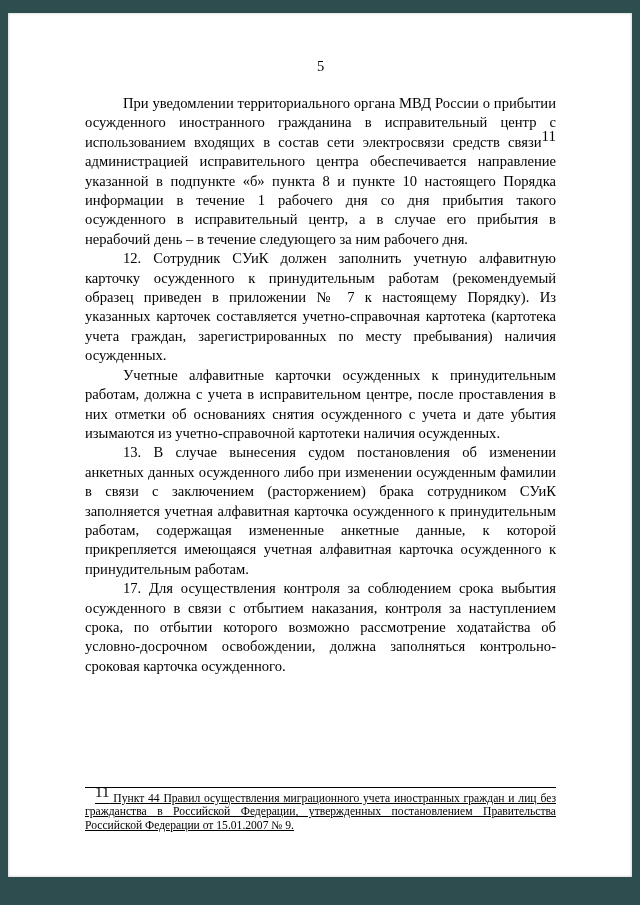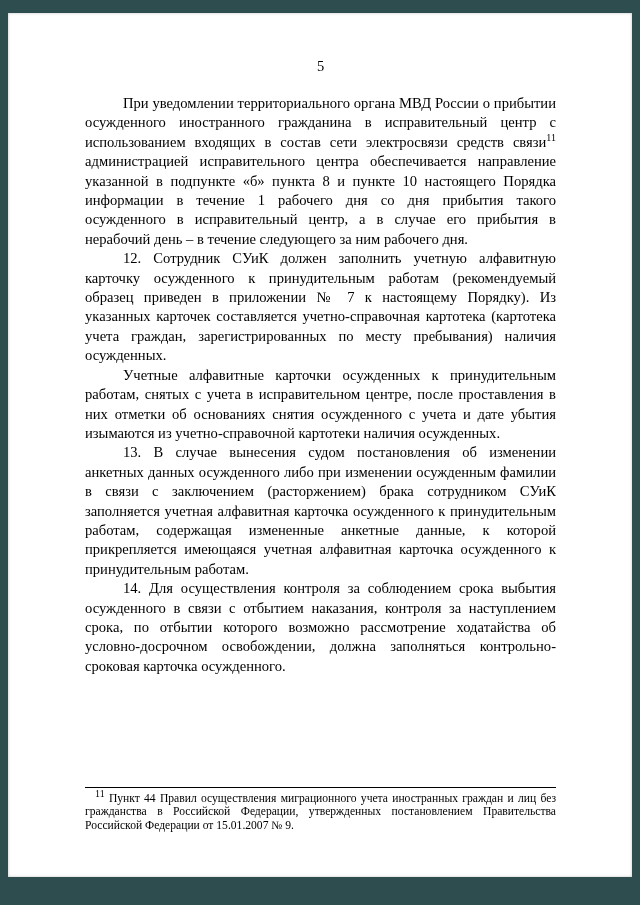--- a/index.html
+++ b/index.html
@@ -37,62 +37,63 @@
     font-size: 14.6px;
     line-height: 19.4px;
     text-align: justify;
   }
   .para {
     margin: 0;
     text-indent: 38px;
     text-align: justify;
   }
   sup.fn-ref {
-    font-size: 10px;
+    font-size: 15px;
     line-height: 0;
     vertical-align: super;
   }
   .footnote-block {
     position: absolute;
     left: 77px;
     right: 76px;
     bottom: 44px;
   }
   .footnote-separator {
     border: 0;
     border-top: 1px solid #000;
     margin: 0 0 4px 0;
     width: 100%;
   }
   .footnote {
     font-size: 11.6px;
     line-height: 13.8px;
     text-align: justify;
     text-indent: 10px;
+    text-decoration: underline;
   }
 </style>
 </head>
 <body>
 
 <div class="screen">
   <div class="page">
 
     <div class="page-number">5</div>
 
     <div class="body-text">
 
       <p class="para"><span>При уведомлении территориального органа МВД России о прибытии осужденного иностранного гражданина в исправительный центр с использованием входящих в состав сети электросвязи средств связи</span><sup class="fn-ref">11</sup><span> администрацией исправительного центра обеспечивается направление указанной в подпункте «б» пункта 8 и пункте 10 настоящего Порядка информации в течение 1 рабочего дня со дня прибытия такого осужденного в исправительный центр, а в случае его прибытия в нерабочий день – в течение следующего за ним рабочего дня.</span></p>
 
       <p class="para">12. Сотрудник СУиК должен заполнить учетную алфавитную карточку осужденного к принудительным работам (рекомендуемый образец приведен в приложении № 7 к настоящему Порядку). Из указанных карточек составляется учетно-справочная картотека (картотека учета граждан, зарегистрированных по месту пребывания) наличия осужденных.</p>
 
-      <p class="para">Учетные алфавитные карточки осужденных к принудительным работам, снятых с учета в исправительном центре, после проставления в них отметки об основаниях снятия осужденного с учета и дате убытия изымаются из учетно-справочной картотеки наличия осужденных.</p>
+      <p class="para">Учетные алфавитные карточки осужденных к принудительным работам, должна с учета в исправительном центре, после проставления в них отметки об основаниях снятия осужденного с учета и дате убытия изымаются из учетно-справочной картотеки наличия осужденных.</p>
 
       <p class="para">13. В случае вынесения судом постановления об изменении анкетных данных осужденного либо при изменении осужденным фамилии в связи с заключением (расторжением) брака сотрудником СУиК заполняется учетная алфавитная карточка осужденного к принудительным работам, содержащая измененные анкетные данные, к которой прикрепляется имеющаяся учетная алфавитная карточка осужденного к принудительным работам.</p>
 
-      <p class="para">14. Для осуществления контроля за соблюдением срока выбытия осужденного в связи с отбытием наказания, контроля за наступлением срока, по отбытии которого возможно рассмотрение ходатайства об условно-досрочном освобождении, должна заполняться контрольно-сроковая карточка осужденного.</p>
+      <p class="para">17. Для осуществления контроля за соблюдением срока выбытия осужденного в связи с отбытием наказания, контроля за наступлением срока, по отбытии которого возможно рассмотрение ходатайства об условно-досрочном освобождении, должна заполняться контрольно-сроковая карточка осужденного.</p>
 
 
 
     </div>
 
     <div class="footnote-block">
       <hr class="footnote-separator">
       <div class="footnote"><sup class="fn-ref">11</sup><span> Пункт 44 Правил осуществления миграционного учета иностранных граждан и лиц без гражданства в Российской Федерации, утвержденных постановлением Правительства Российской Федерации от 15.01.2007 № 9.</span></div>
     </div>
 

